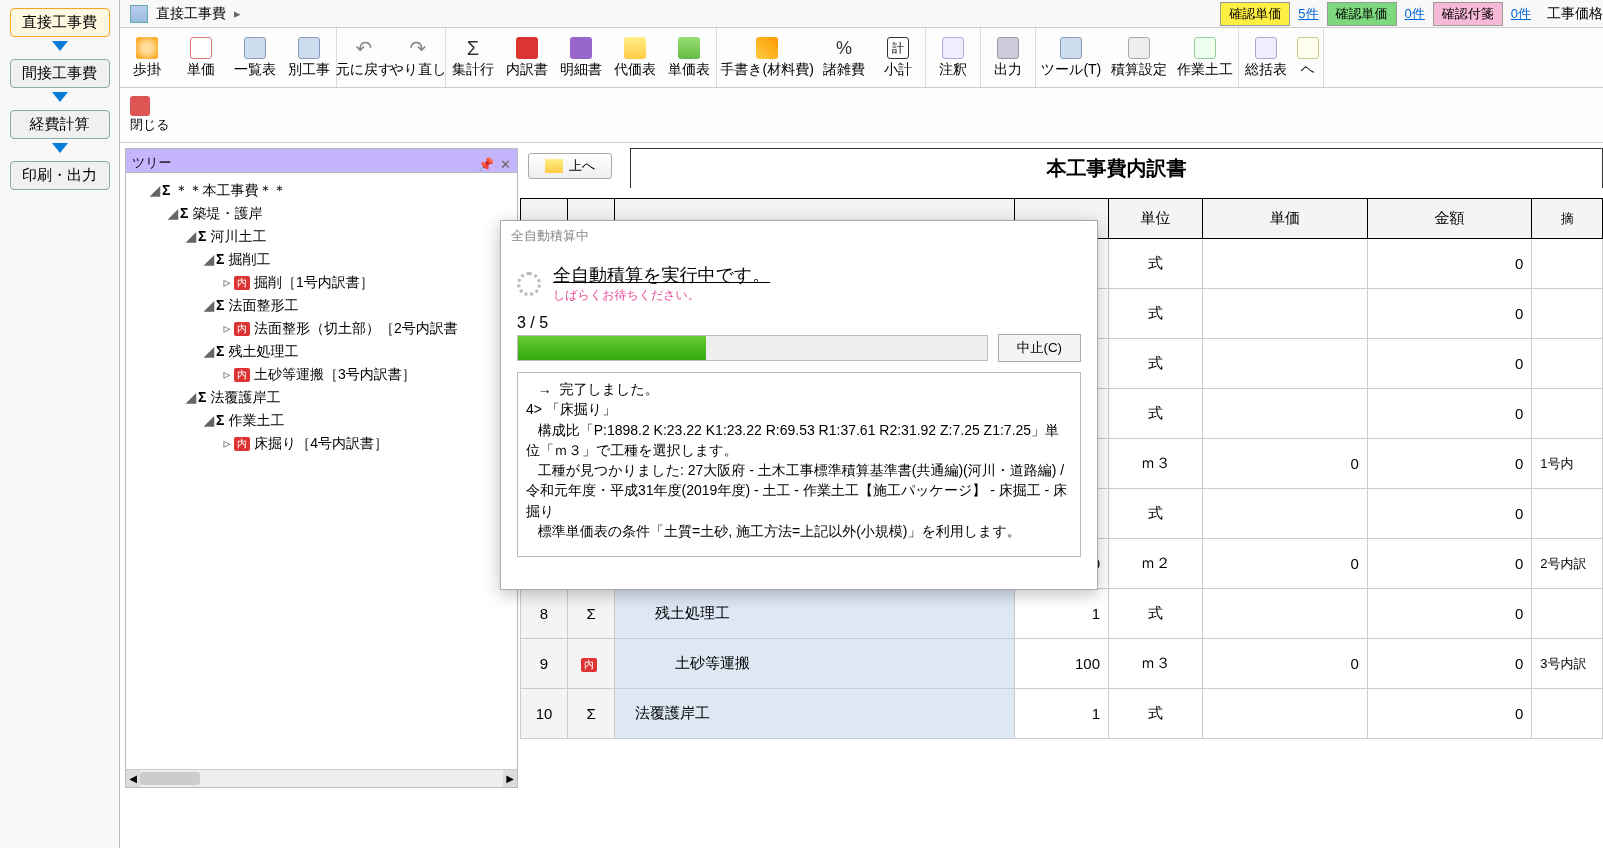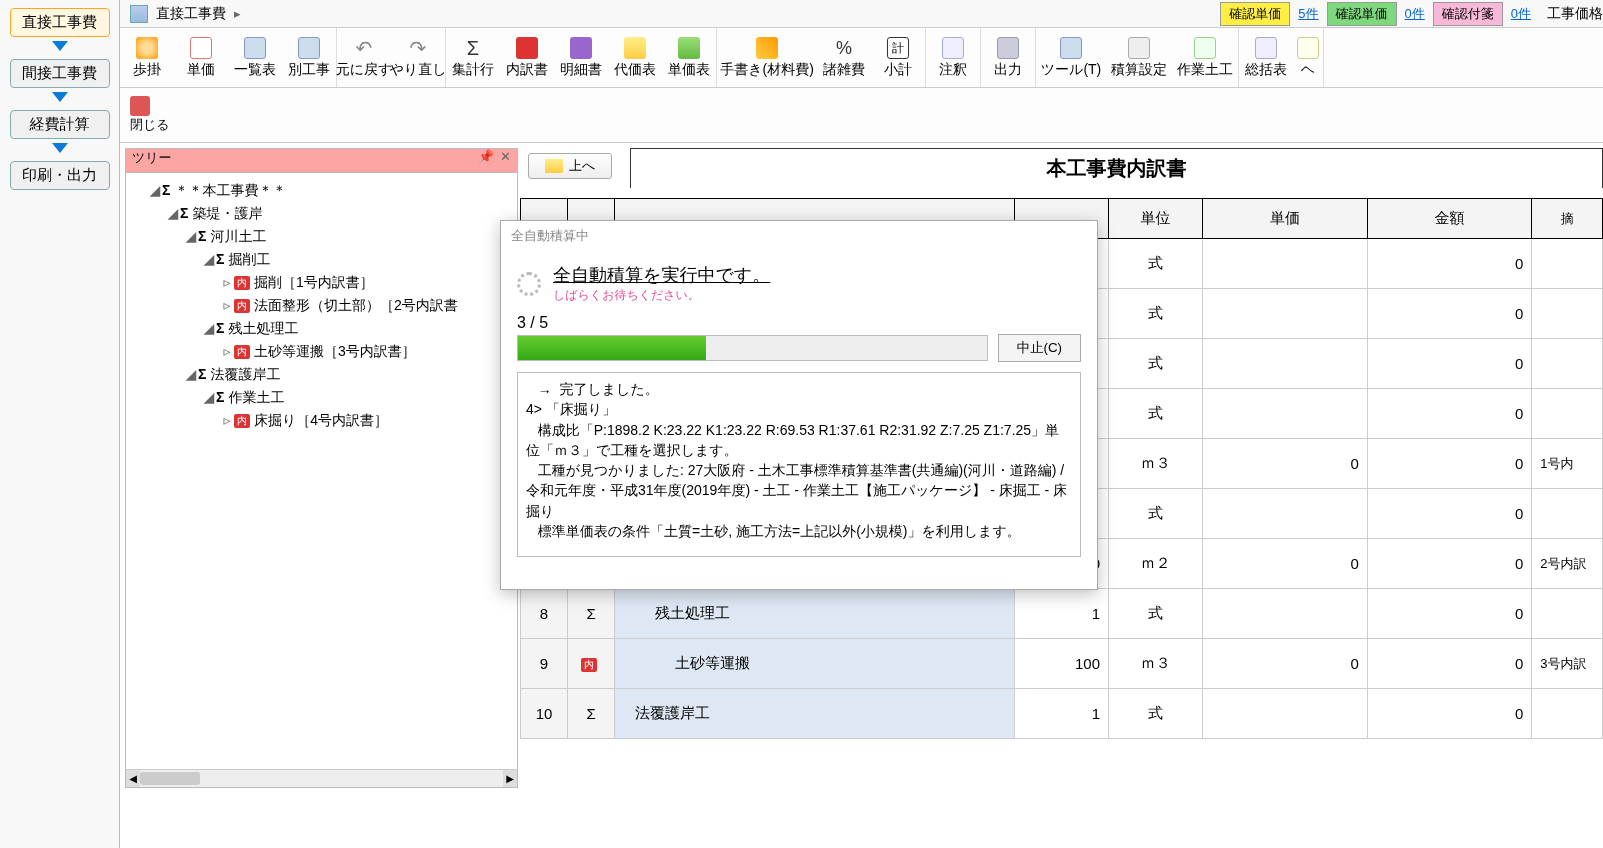--- a/index.html
+++ b/index.html
@@ -138,23 +138,23 @@
 
 .treepanel {
   position: absolute;
   left: 125px; top: 148px;
   width: 393px; height: 640px;
   border: 1px solid #bbb;
   background: #fff;
 }
 .treehdr {
   height: 24px;
-  background: #fca5a5;
+  background: #c4b5fd;
   border-bottom: 1px solid #bbb;
-  display: flex; align-items: flex-start;
+  display: flex; align-items: flex-end;
   padding: 0 6px;
   font-size: 13px;
 }
 .treehdr .spacer { flex:1; }
 .treehdr .pin, .treehdr .x { cursor:pointer; margin-left:6px; color:#666; }
 .tree {
   padding: 6px 4px;
   font-size: 14px;
   line-height: 23px;
   overflow: hidden;
@@ -440,20 +440,21 @@
     <span class="pin">📌</span>
     <span class="x">✕</span>
   </div>
   <div class="tree">
     <ul>
       <li class="ind1"><span class="tw">◢</span><span class="sigma-i">Σ</span><span>＊＊本工事費＊＊</span></li>
       <li class="ind2"><span class="tw">◢</span><span class="sigma-i">Σ</span><span>築堤・護岸</span></li>
       <li class="ind3"><span class="tw">◢</span><span class="sigma-i">Σ</span><span>河川土工</span></li>
       <li class="ind4"><span class="tw">◢</span><span class="sigma-i">Σ</span><span>掘削工</span></li>
       <li class="ind5"><span class="tw">▹</span><span class="red-i">内</span><span>掘削［1号内訳書］</span></li>
+      <li class="ind4"><span class="tw">◢</span><span class="sigma-i">Σ</span><span>法面整形工</span></li>
       <li class="ind5"><span class="tw">▹</span><span class="red-i">内</span><span>法面整形（切土部）［2号内訳書</span></li>
       <li class="ind4"><span class="tw">◢</span><span class="sigma-i">Σ</span><span>残土処理工</span></li>
       <li class="ind5"><span class="tw">▹</span><span class="red-i">内</span><span>土砂等運搬［3号内訳書］</span></li>
       <li class="ind3"><span class="tw">◢</span><span class="sigma-i">Σ</span><span>法覆護岸工</span></li>
       <li class="ind4"><span class="tw">◢</span><span class="sigma-i">Σ</span><span>作業土工</span></li>
       <li class="ind5"><span class="tw">▹</span><span class="red-i">内</span><span>床掘り［4号内訳書］</span></li>
     </ul>
   </div>
   <div class="hscroll">
     <div class="arr-l">◀</div>

